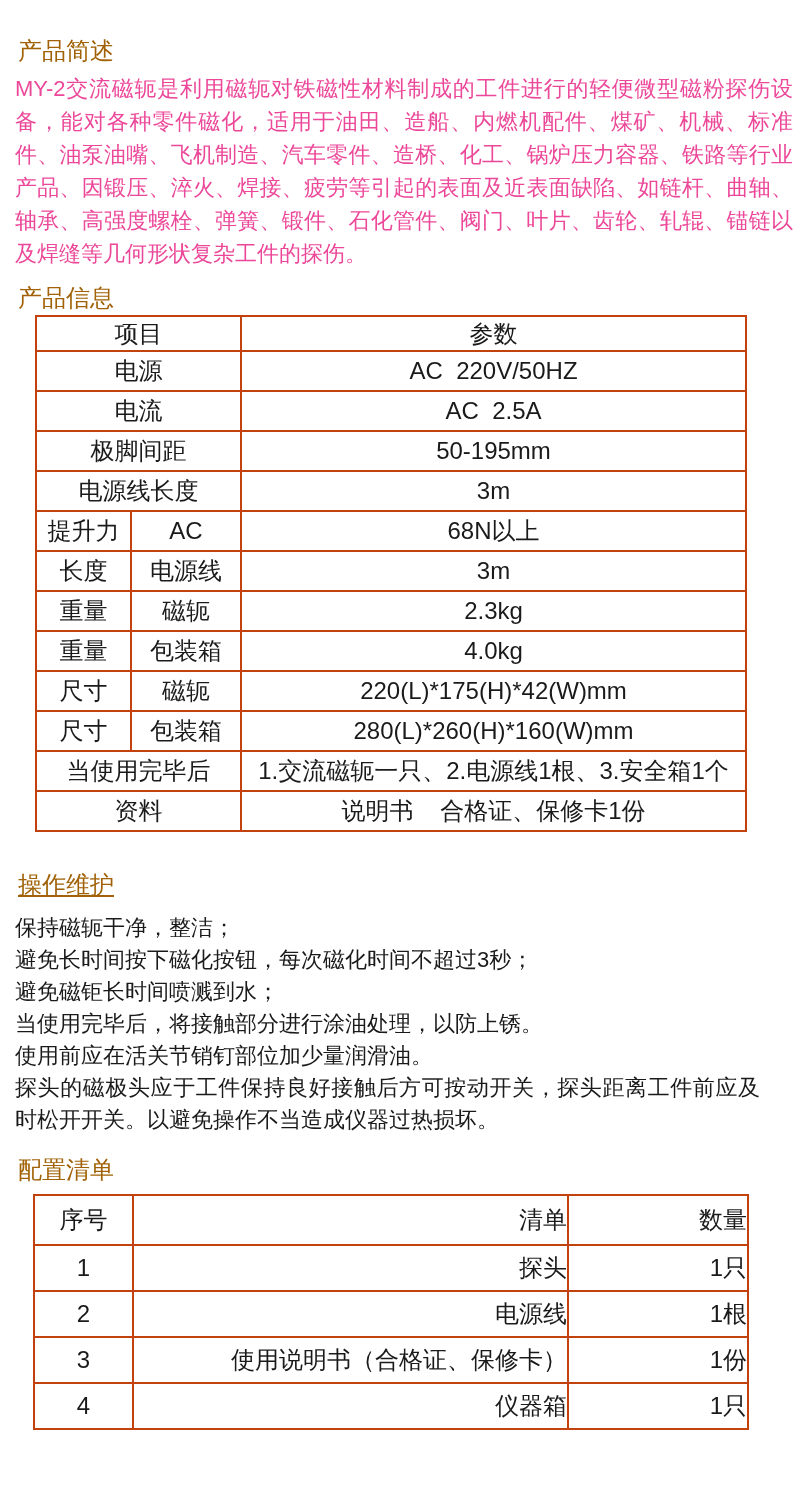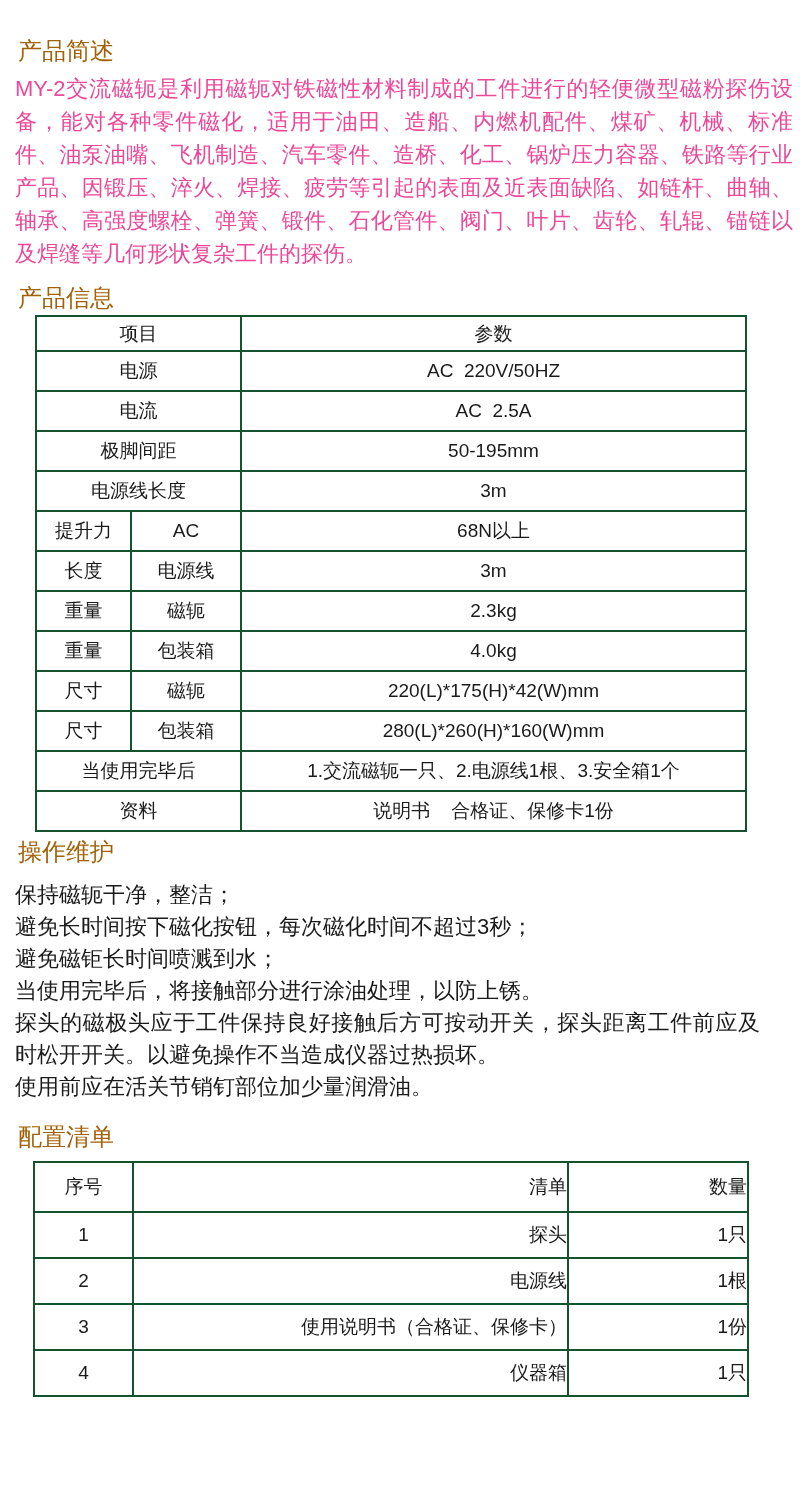--- a/index.html
+++ b/index.html
@@ -15,40 +15,40 @@
 
   h2.sec-heading {
     font-size: 24px;
     font-weight: 500;
     line-height: 30px;
     color: #a16207;
     margin-left: 18px;
   }
   #heading-brief { margin-top: 36px; }
   #heading-info  { margin-top: 13px; }
-  #heading-maint { margin-top: 5px; }
+  #heading-maint { margin-top: 38px; text-decoration: underline; }
   #heading-config{ margin-top: 19px; }
 
   .brief-paragraph {
     margin-top: 6px;
     margin-left: 15px;
     width: 778px;
     font-size: 22px;
     line-height: 33px;
     text-align: justify;
     text-justify: inter-ideograph;
     color: #ec4899;
   }
 
   table { border-collapse: collapse; table-layout: fixed; }
   td {
-    border: 2px solid #14532d;
+    border: 2px solid #c2410c;
     text-align: center;
     vertical-align: middle;
-    font-size: 19px;
+    font-size: 24px;
     color: #1a1a1a;
     overflow: hidden;
   }
 
   
   .info-table { margin-top: 2px; margin-left: 35px; width: 710px; }
   .info-table tr { height: 40px; }
   .info-table tr.hdr { height: 35px; }
   .info-table td.val { white-space: pre-wrap; }
 
@@ -150,22 +150,22 @@
   </tbody>
     </table>
 
   <h2 class="sec-heading" id="heading-maint">操作维护</h2>
 
   <div class="maint-block">
     <p class="maint-line">保持磁轭干净，整洁；</p>
     <p class="maint-line">避免长时间按下磁化按钮，每次磁化时间不超过3秒；</p>
     <p class="maint-line">避免磁钜长时间喷溅到水；</p>
     <p class="maint-line">当使用完毕后，将接触部分进行涂油处理，以防上锈。</p>
+    <p class="maint-line">使用前应在活关节销钉部位加少量润滑油。</p>
     <p class="maint-line">探头的磁极头应于工件保持良好接触后方可按动开关，探头距离工件前应及时松开开关。以避免操作不当造成仪器过热损坏。</p>
-    <p class="maint-line">使用前应在活关节销钉部位加少量润滑油。</p>
   </div>
 
   <h2 class="sec-heading" id="heading-config">配置清单</h2>
 
   <table class="config-table">
     <colgroup>
         <col style="width:99px">
         <col style="width:435px">
         <col style="width:180px">
       </colgroup>

